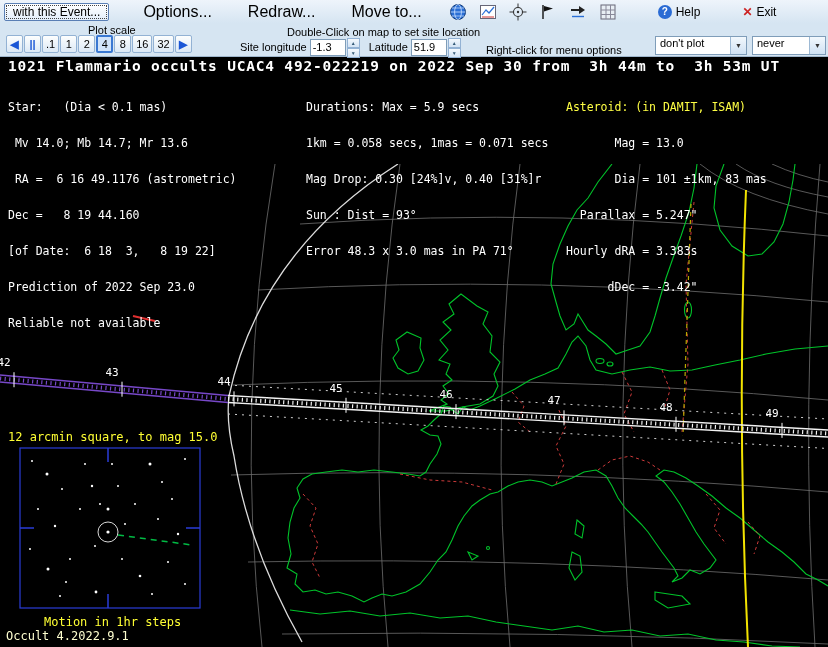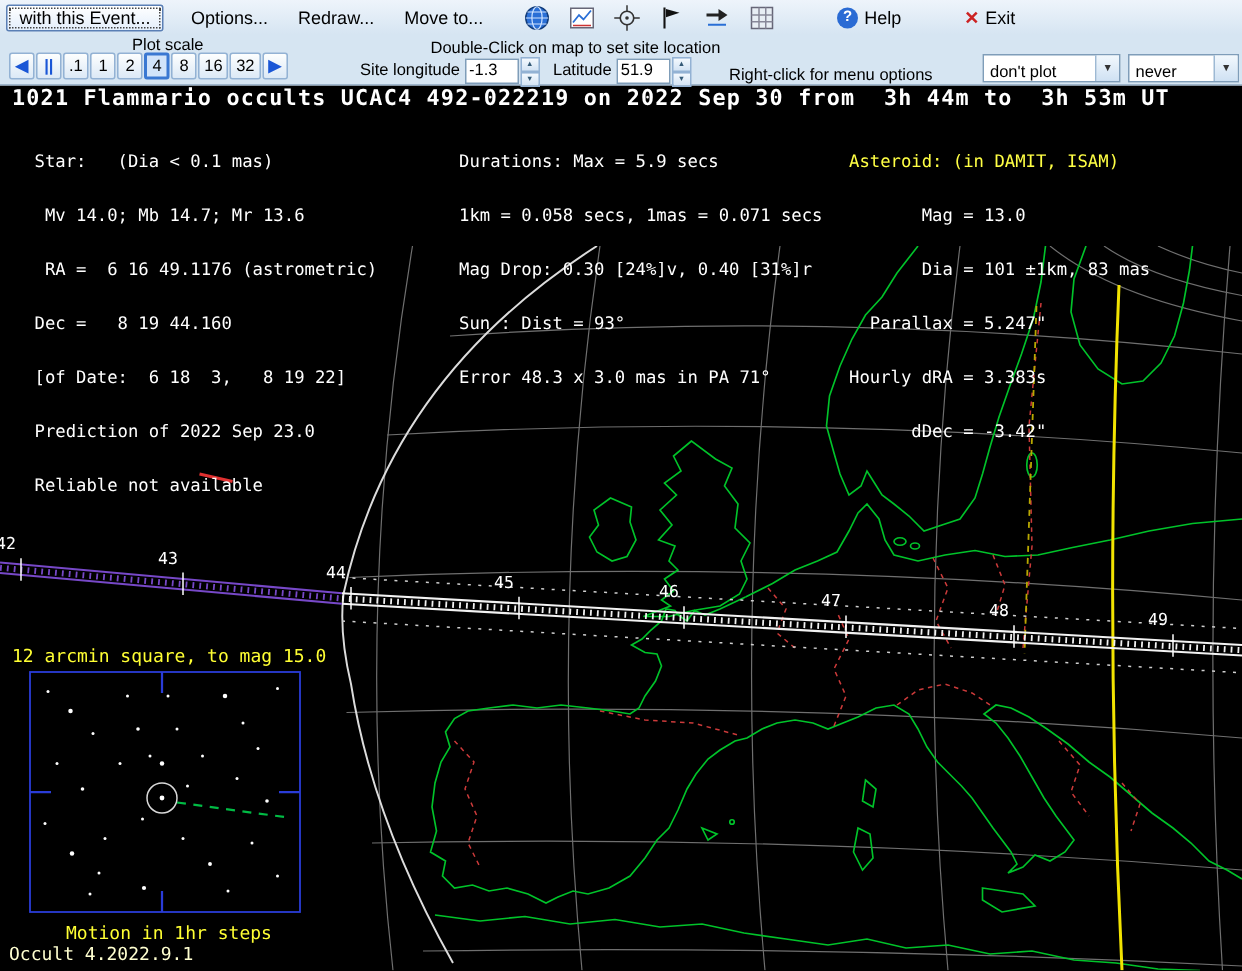--- a/index.html
+++ b/index.html
@@ -11,22 +11,22 @@
   
   .chrome{position:absolute;top:0;left:0;width:828px;height:56px;
     background:#d6e5f2;border-bottom:1px solid #9fb6cc;z-index:5;}
   .row1{position:absolute;top:0;left:0;width:828px;height:23px;
     display:flex;align-items:center;padding-left:4px;box-sizing:border-box;
     background:linear-gradient(#eef4fb,#d6e5f2);}
   .event-btn{font-size:12px;padding:1px 8px;margin-right:10px;
     background:linear-gradient(#ffffff,#e3eefb);
     border:1px solid #5a7fb5;border-radius:2px;
     outline:1px dotted #444;outline-offset:-3px;cursor:default;}
-  .menu-btn{font-size:12px;padding:2px 8px;margin-right:4px;background:transparent;
-    border:none;cursor:default;}
+  .menu-btn{font-size:16px;padding:2px 8px;margin-right:4px;background:transparent;
+    border:none;cursor:default;margin-left:16px;}
   .tb-icons{display:flex;align-items:center;gap:10px;margin-left:14px;}
   .tb-icon{width:20px;height:18px;display:flex;align-items:center;justify-content:center;
     background:transparent;border:none;padding:0;cursor:default;}
   .help-wrap,.exit-wrap{display:flex;align-items:center;gap:4px;font-size:12px;
     background:transparent;border:none;cursor:default;}
   .help-wrap{margin-left:34px;}
   .exit-wrap{margin-left:30px;}
   .help-glyph{width:14px;height:14px;border-radius:50%;background:#2a6bd4;color:#fff;
     font-size:10px;font-weight:bold;display:flex;align-items:center;justify-content:center;}
   .exit-glyph{color:#cc2222;font-weight:bold;font-size:12px;}
@@ -41,33 +41,33 @@
   .dblclick-hint{position:absolute;left:287px;top:26px;font-size:11px;text-align:right;}
   .coord-row{position:absolute;left:240px;top:38px;display:flex;align-items:center;
     gap:3px;font-size:11px;}
   input.num{width:30px;height:15px;font-size:11px;border:1px solid #7f9db9;padding:0 2px;
     font-family:"Liberation Sans",sans-serif;}
   .spinner{display:inline-flex;flex-direction:column;width:13px;height:18px;margin-left:-2px;}
   .spinner span{flex:1;font-size:5px;line-height:8px;text-align:center;
     background:linear-gradient(#f4f9fe,#d3e3f4);border:1px solid #93b2d4;color:#345a77;}
   .rightclick-hint{position:absolute;left:486px;top:44px;font-size:11px;font-weight:normal;}
   .combo{position:absolute;top:36px;height:19px;background:#fff;border:1px solid #7f9db9;
-    display:flex;align-items:flex-end;font-size:11px;box-sizing:border-box;}
+    display:flex;align-items:flex-start;font-size:11px;box-sizing:border-box;}
   .combo-text{flex:1;padding-left:4px;white-space:nowrap;overflow:hidden;}
   .combo-btn{width:15px;height:100%;display:flex;align-items:center;justify-content:center;
     font-size:7px;background:linear-gradient(#f2f8fd,#cfe1f3);
     border-left:1px solid #9db9d4;color:#333;}
   #combo1{left:655px;width:92px;} #combo2{left:752px;width:74px;}
   
   .info{position:absolute;top:56px;left:0;width:828px;height:108px;background:#000;
     color:#fff;font-family:"DejaVu Sans Mono","Liberation Mono",monospace;z-index:4;}
   .info .title{position:absolute;left:8px;top:2px;font-size:14.5px;font-weight:bold;
     letter-spacing:0.8px;white-space:pre;}
   .col{position:absolute;top:21px;font-size:11.5px;line-height:12px;white-space:pre;}
-  #col1{left:8px;margin-left:15px;} #col2{left:306px;} #col3{left:566px;}
+  #col1{left:8px;} #col2{left:306px;} #col3{left:566px;}
   .ast-title{color:#ffff44;}
   
   .map{position:absolute;top:164px;left:0;width:828px;height:483px;background:#000;}
   .grat path{stroke:#6f6f6f;stroke-width:0.8;fill:none;}
   .limb{stroke:#dcdcdc;stroke-width:1.3;fill:none;}
   .coast path,.coast ellipse,.coast circle{stroke:#00c32a;stroke-width:1.1;fill:none;}
   .borders path{stroke:#cc3a3a;stroke-width:1;fill:none;stroke-dasharray:3 3;}
   .path-solid{stroke:#f2f2f2;stroke-width:1.4;fill:none;}
   .path-mid{stroke:#f2f2f2;stroke-width:4;stroke-dasharray:1.2 3.4;fill:none;}
   .path-dot{stroke:#cfcfcf;stroke-width:1;stroke-dasharray:2 5;fill:none;}

